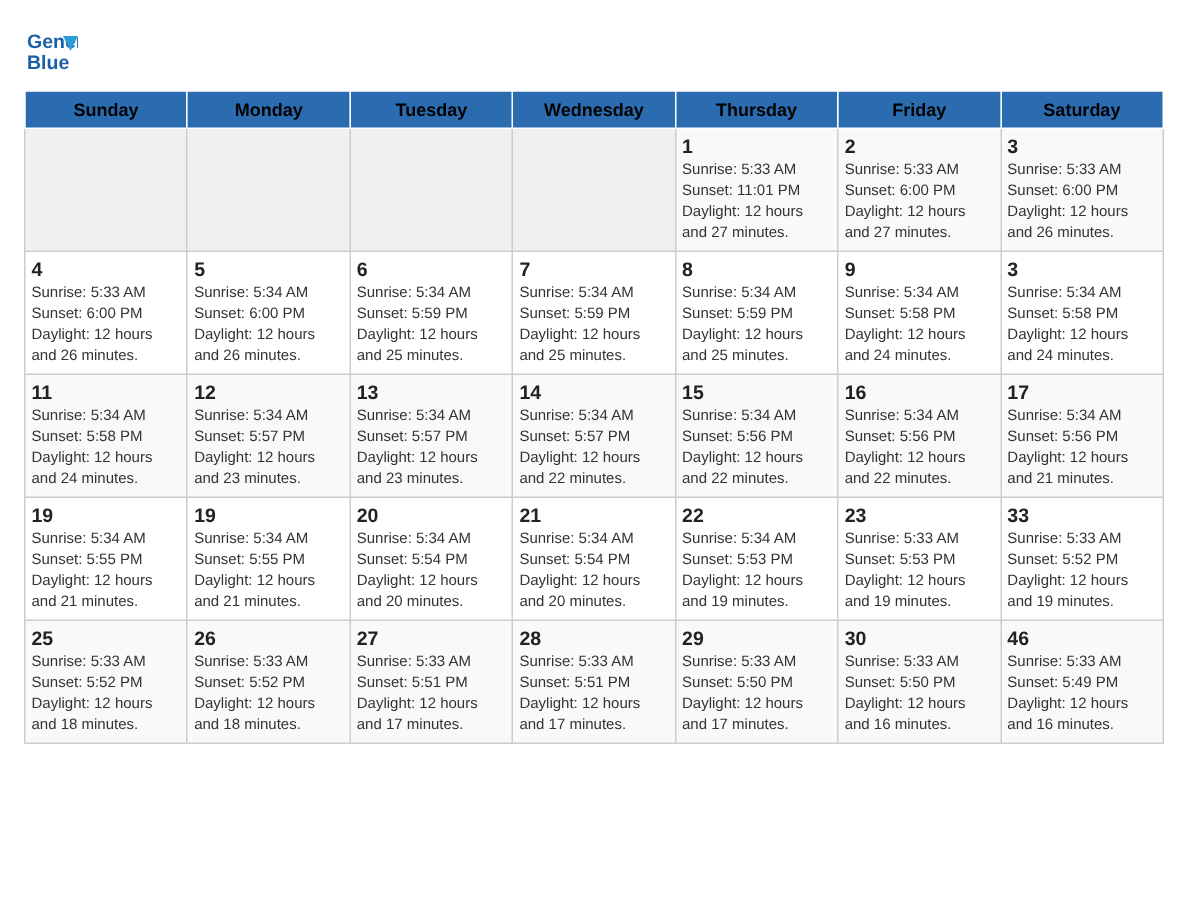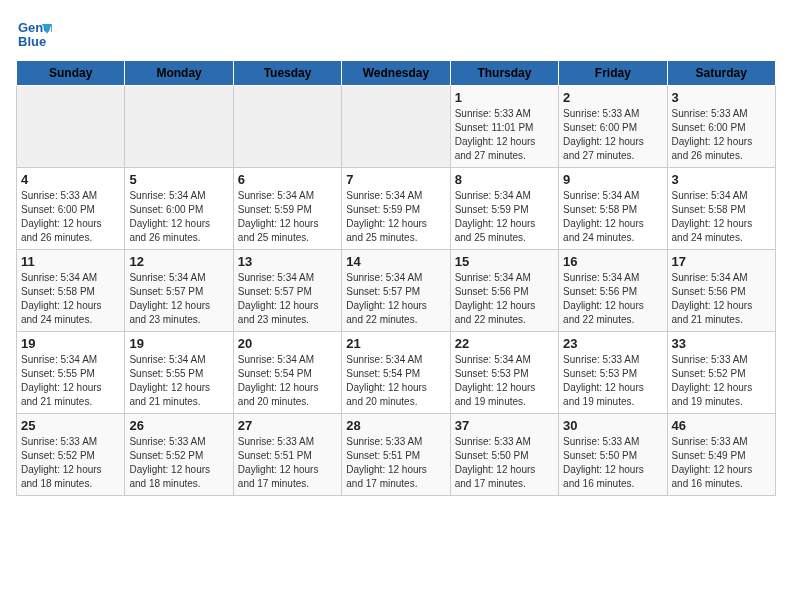--- a/index.html
+++ b/index.html
@@ -342,21 +342,21 @@
         </td>
         <td>
           <span class="day-number">28</span>
           <div class="cell-text">
             <div>Sunrise: 5:33 AM</div>
             <div>Sunset: 5:51 PM</div>
             <div>Daylight: 12 hours and 17 minutes.</div>
           </div>
         </td>
         <td>
-          <span class="day-number">37</span>
+          <span class="day-number">29</span>
           <div class="cell-text">
             <div>Sunrise: 5:33 AM</div>
             <div>Sunset: 5:50 PM</div>
             <div>Daylight: 12 hours and 17 minutes.</div>
           </div>
         </td>
         <td>
           <span class="day-number">30</span>
           <div class="cell-text">
             <div>Sunrise: 5:33 AM</div>

